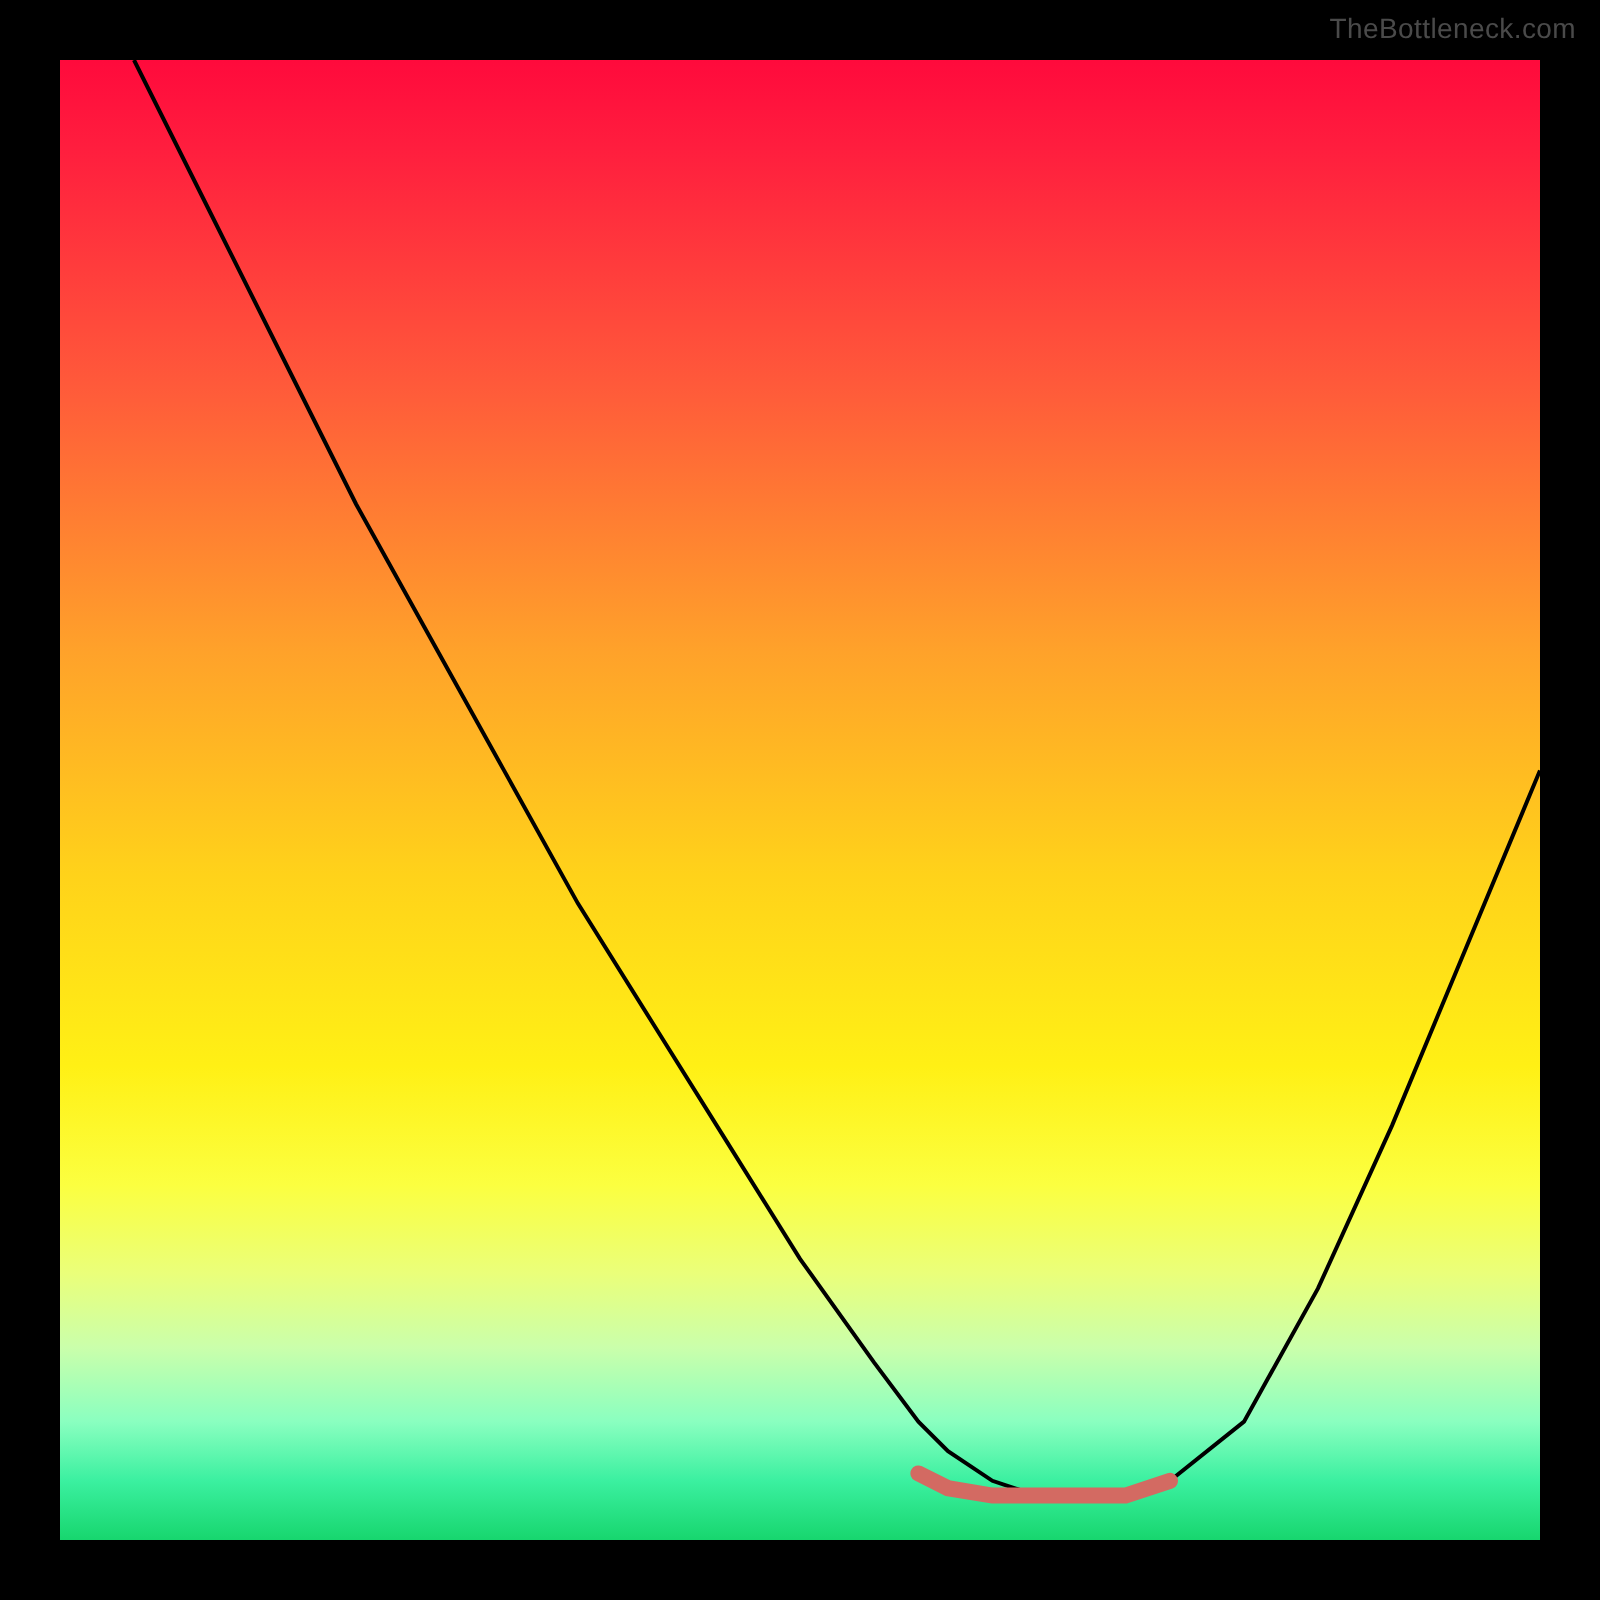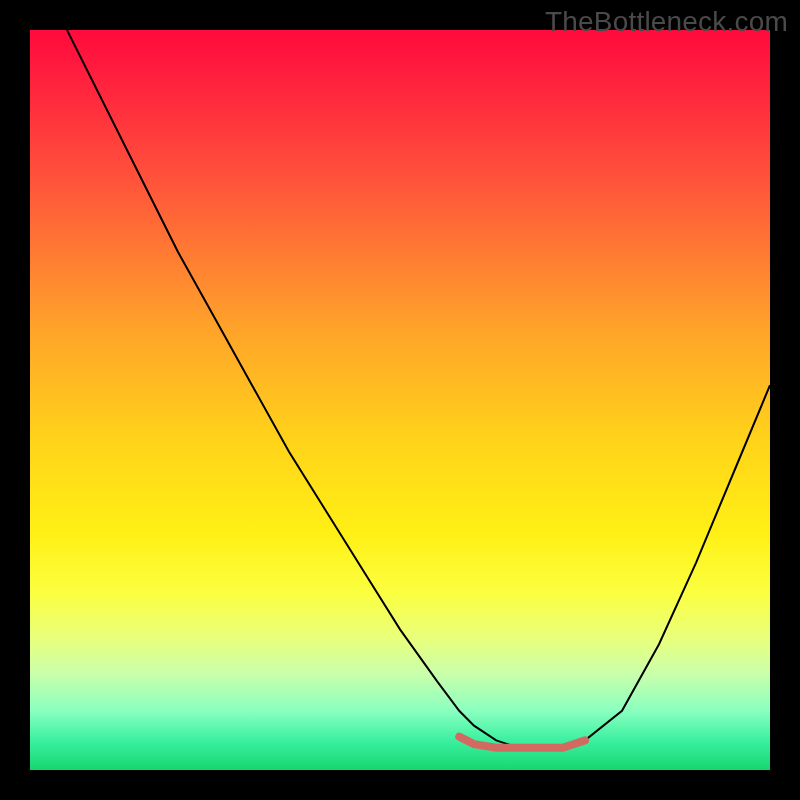--- a/index.html
+++ b/index.html
@@ -9,21 +9,21 @@
     height: 800px;
     background: #000;
     position: relative;
     font-family: Arial, sans-serif;
   }
   .watermark {
     position: absolute;
     top: 6px;
     right: 12px;
     color: #4a4a4a;
-    font-size: 28px;
+    font-size: 14px;
     font-weight: 400;
     z-index: 10;
     letter-spacing: 0.2px;
   }
   .plot-area {
     position: absolute;
     left: 30px;
     top: 30px;
     width: 740px;
     height: 740px;

